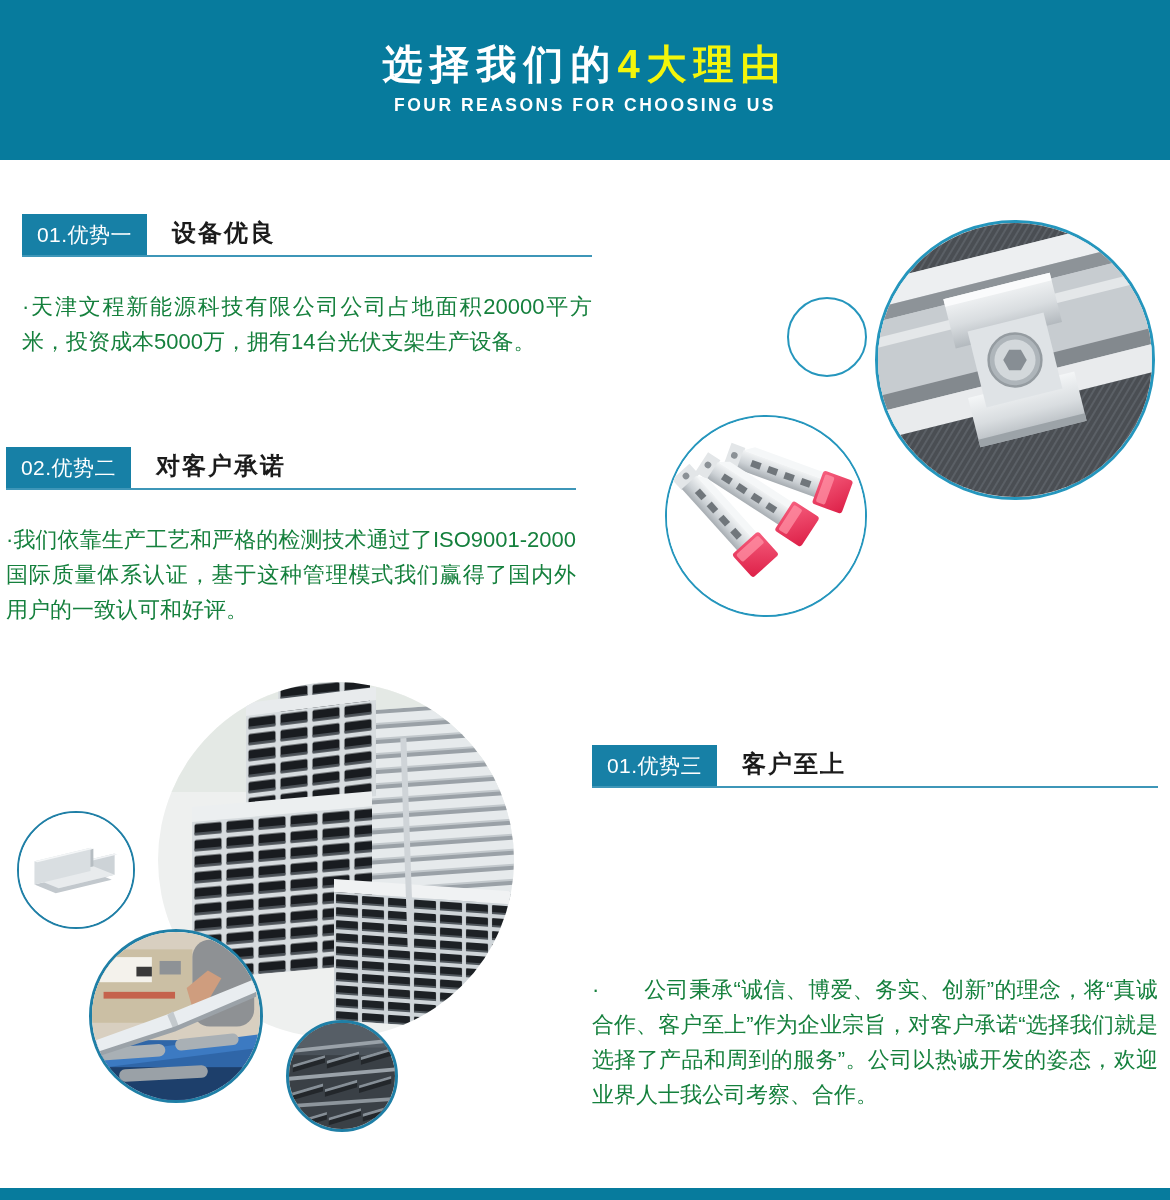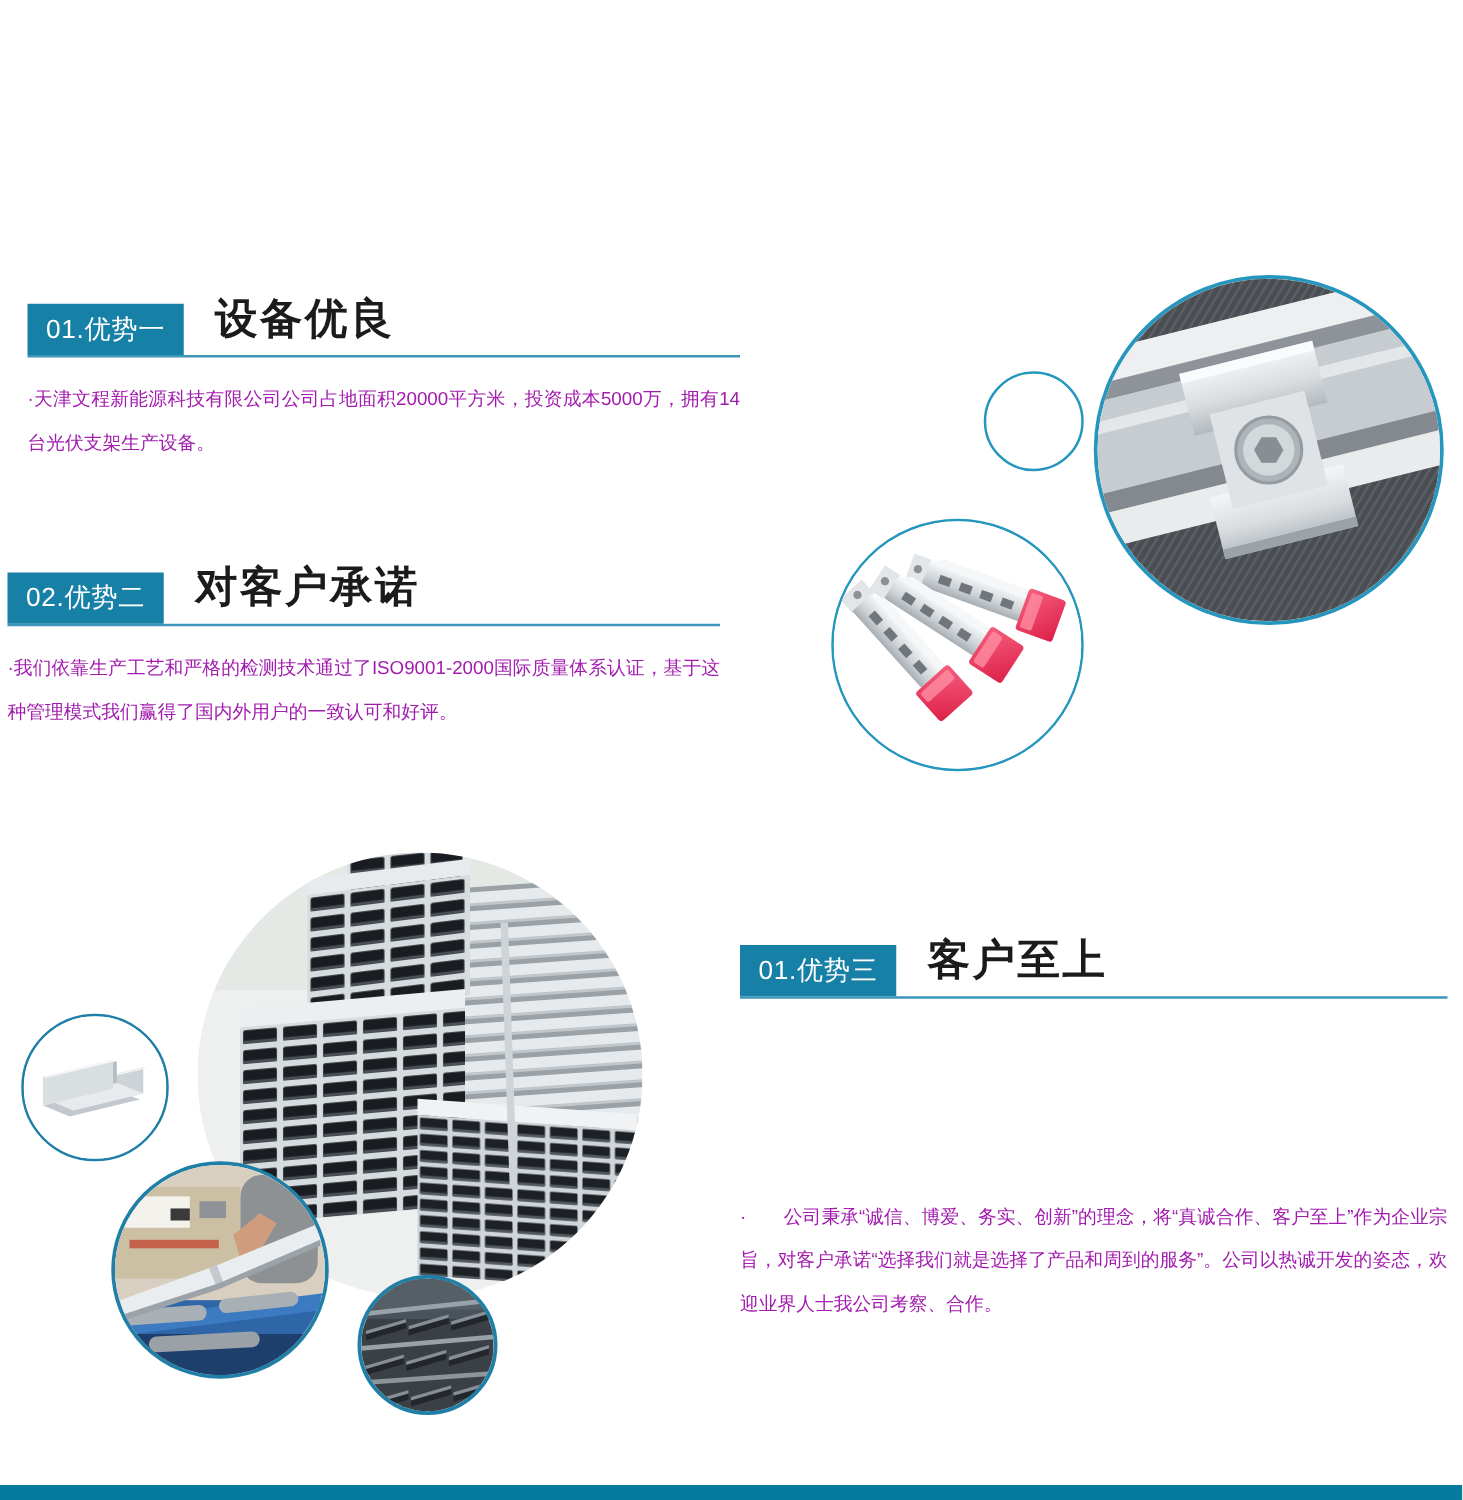--- a/index.html
+++ b/index.html
@@ -7,48 +7,52 @@
         font-family:"Liberation Sans","DejaVu Sans",sans-serif;}
 
   
   .hero{position:absolute;left:0;top:0;width:1170px;height:160px;background:#077b9d;text-align:center;}
   .hero-title{padding-top:42px;font-size:40px;font-weight:bold;color:#ffffff;letter-spacing:7px;line-height:1.1;}
   .hero-title .yellow{color:#f4f50a;}
   .hero-sub{margin-top:9px;font-size:17.5px;font-weight:bold;color:#ffffff;letter-spacing:2.5px;}
 
   
   .section{position:absolute;}
-  #s1{left:22px;top:232px;width:570px;}
+  #s1{left:22px;top:214px;width:570px;}
   #s2{left:6px;top:447px;width:570px;}
   #s3{left:592px;top:745px;width:566px;}
   #s4{left:592px;top:940px;width:566px;}
   .sec-head{display:flex;align-items:flex-end;border-bottom:2px solid #3e96b8;}
   .badge{background:#1780a6;color:#ffffff;font-size:21px;width:125px;height:41px;line-height:41px;
          text-align:center;letter-spacing:0.5px;flex:0 0 auto;}
-  .sec-title{font-size:34px;font-weight:bold;color:#1b1b1b;margin-left:25px;letter-spacing:2px;padding-bottom:6px;text-align:center;}
-  .sec-body{margin:16px 0 0 0;font-size:15px;color:#a21caf;line-height:35px;text-align:justify;}
+  .sec-title{font-size:24px;font-weight:bold;color:#1b1b1b;margin-left:25px;letter-spacing:2px;padding-bottom:6px;text-align:center;}
+  .sec-body{margin:32px 0 0 0;font-size:22px;color:#15803d;line-height:35px;text-align:justify;}
 
   
   .circle{position:absolute;border-radius:50%;overflow:hidden;box-sizing:border-box;background:#fff;}
   .circle svg{display:block;width:100%;height:100%;}
   #c-clamp{left:875px;top:220px;width:280px;height:280px;border:3px solid #2596bd;}
   #c-empty{left:787px;top:297px;width:80px;height:80px;border:2px solid #2596bd;}
   #c-redcap{left:665px;top:415px;width:202px;height:202px;border:2px solid #2596bd;}
   #c-bigstack{left:158px;top:682px;width:356px;height:356px;}
   #c-uchannel{left:17px;top:811px;width:118px;height:118px;border:2px solid #1f7fa6;}
   #c-worker{left:89px;top:929px;width:174px;height:174px;border:3px solid #1f7fa6;}
   #c-darksteel{left:286px;top:1020px;width:112px;height:112px;border:3px solid #1f7fa6;}
 
   .footer-bar{position:absolute;left:0;bottom:0;width:1170px;height:12px;background:#077b9d;}
 </style>
 </head>
 <body>
 
 <div class="page">
 
+  <div class="hero">
+    <div class="hero-title"><span>选择我们的</span><span class="yellow">4大理由</span></div>
+    <div class="hero-sub">FOUR REASONS FOR CHOOSING US</div>
+  </div>
 
   <div class="section" id="s1">
     <div class="sec-head">
       <div class="badge">01.优势一</div>
       <div class="sec-title">设备优良</div>
     </div>
     <p class="sec-body">·天津文程新能源科技有限公司公司占地面积20000平方米，投资成本5000万，拥有14台光伏支架生产设备。</p>
   </div>
 
   <div class="section" id="s2">

